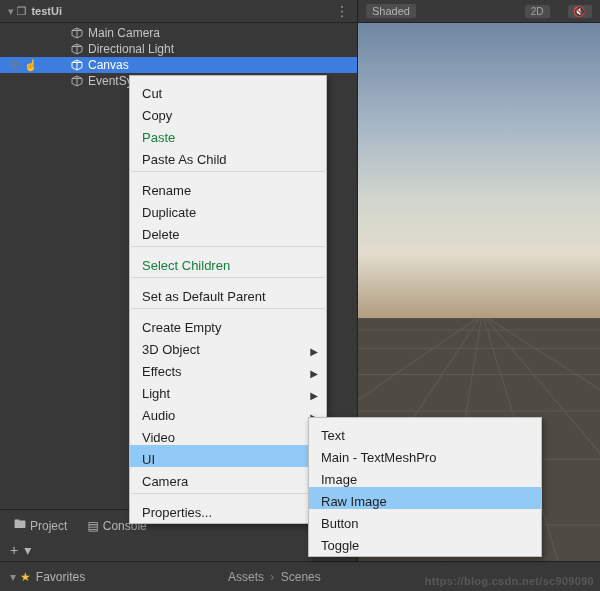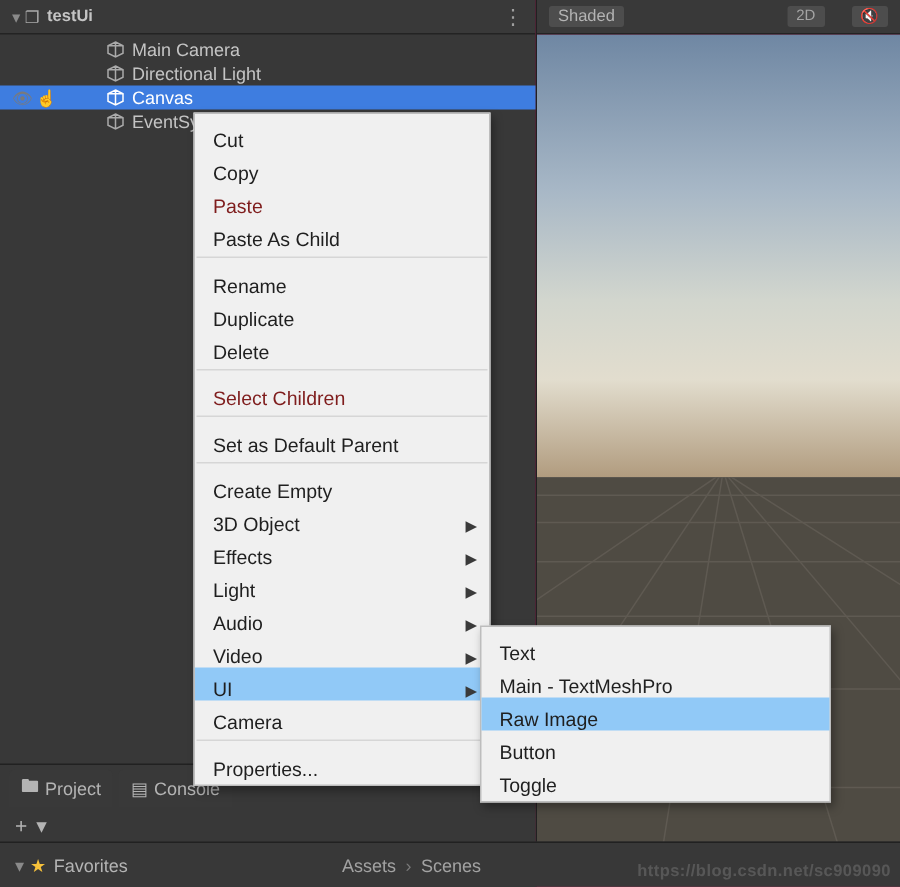--- a/index.html
+++ b/index.html
@@ -42,25 +42,25 @@
   .favorites .star { color: #f7c23b; margin-right: 5px; }
   .favorites .bc { position: absolute; left: 228px; color: #a2a2a2; }
   .favorites .bc .sep { margin: 0 3px; color: #7a7a7a; }
   
   .watermark { position: absolute; right: 6px; bottom: 4px; color: rgba(200,200,200,0.22); font-size: 11px; letter-spacing: 0.3px; font-weight: bold; }
   
   
   .ctx { position: absolute; background: #f0f0f0; border: 1px solid #bdbdbd; box-shadow: 2px 3px 6px rgba(0,0,0,0.35); font-size: 13px; color: #1f1f1f; }
   .ctx .item { height: 22px; display: flex; align-items: flex-end; padding: 0 28px 0 12px; position: relative; cursor: default; }
   .ctx .item.hover { background: #91c9f7; }
-  .ctx .item.disabled { color: #7f1d1d; }
+  .ctx .item.disabled { color: #15803d; }
   .ctx .item .arrow { position: absolute; right: 8px; color: #3a3a3a; font-size: 10px; }
   .ctx .sep { height: 1px; background: #d6d6d6; margin: 4px 1px; }
   .ctx1 { left: 129px; top: 75px; width: 198px; padding: 3px 0; }
-  .ctx2 { left: 320px; top: 417px; width: 234px; padding: 3px 0; }
+  .ctx2 { left: 308px; top: 417px; width: 234px; padding: 3px 0; }
 </style>
 </head>
 <body>
 
 <div class="root">
 
   <div class="hierarchy-panel">
     <div class="hier-top">
       <span class="chev">▾</span>
       <span class="cube">❐</span>
@@ -235,20 +235,23 @@
     </div>
 </div>
 
 <div class="ctx ctx2">
   <div class="item">
       <span>Text</span>
     </div>
   <div class="item">
       <span>Main - TextMeshPro</span>
     </div>
+  <div class="item">
+      <span>Image</span>
+    </div>
   <div class="item hover">
       <span>Raw Image</span>
     </div>
   <div class="item">
       <span>Button</span>
     </div>
   <div class="item">
       <span>Toggle</span>
     </div>
 </div>

